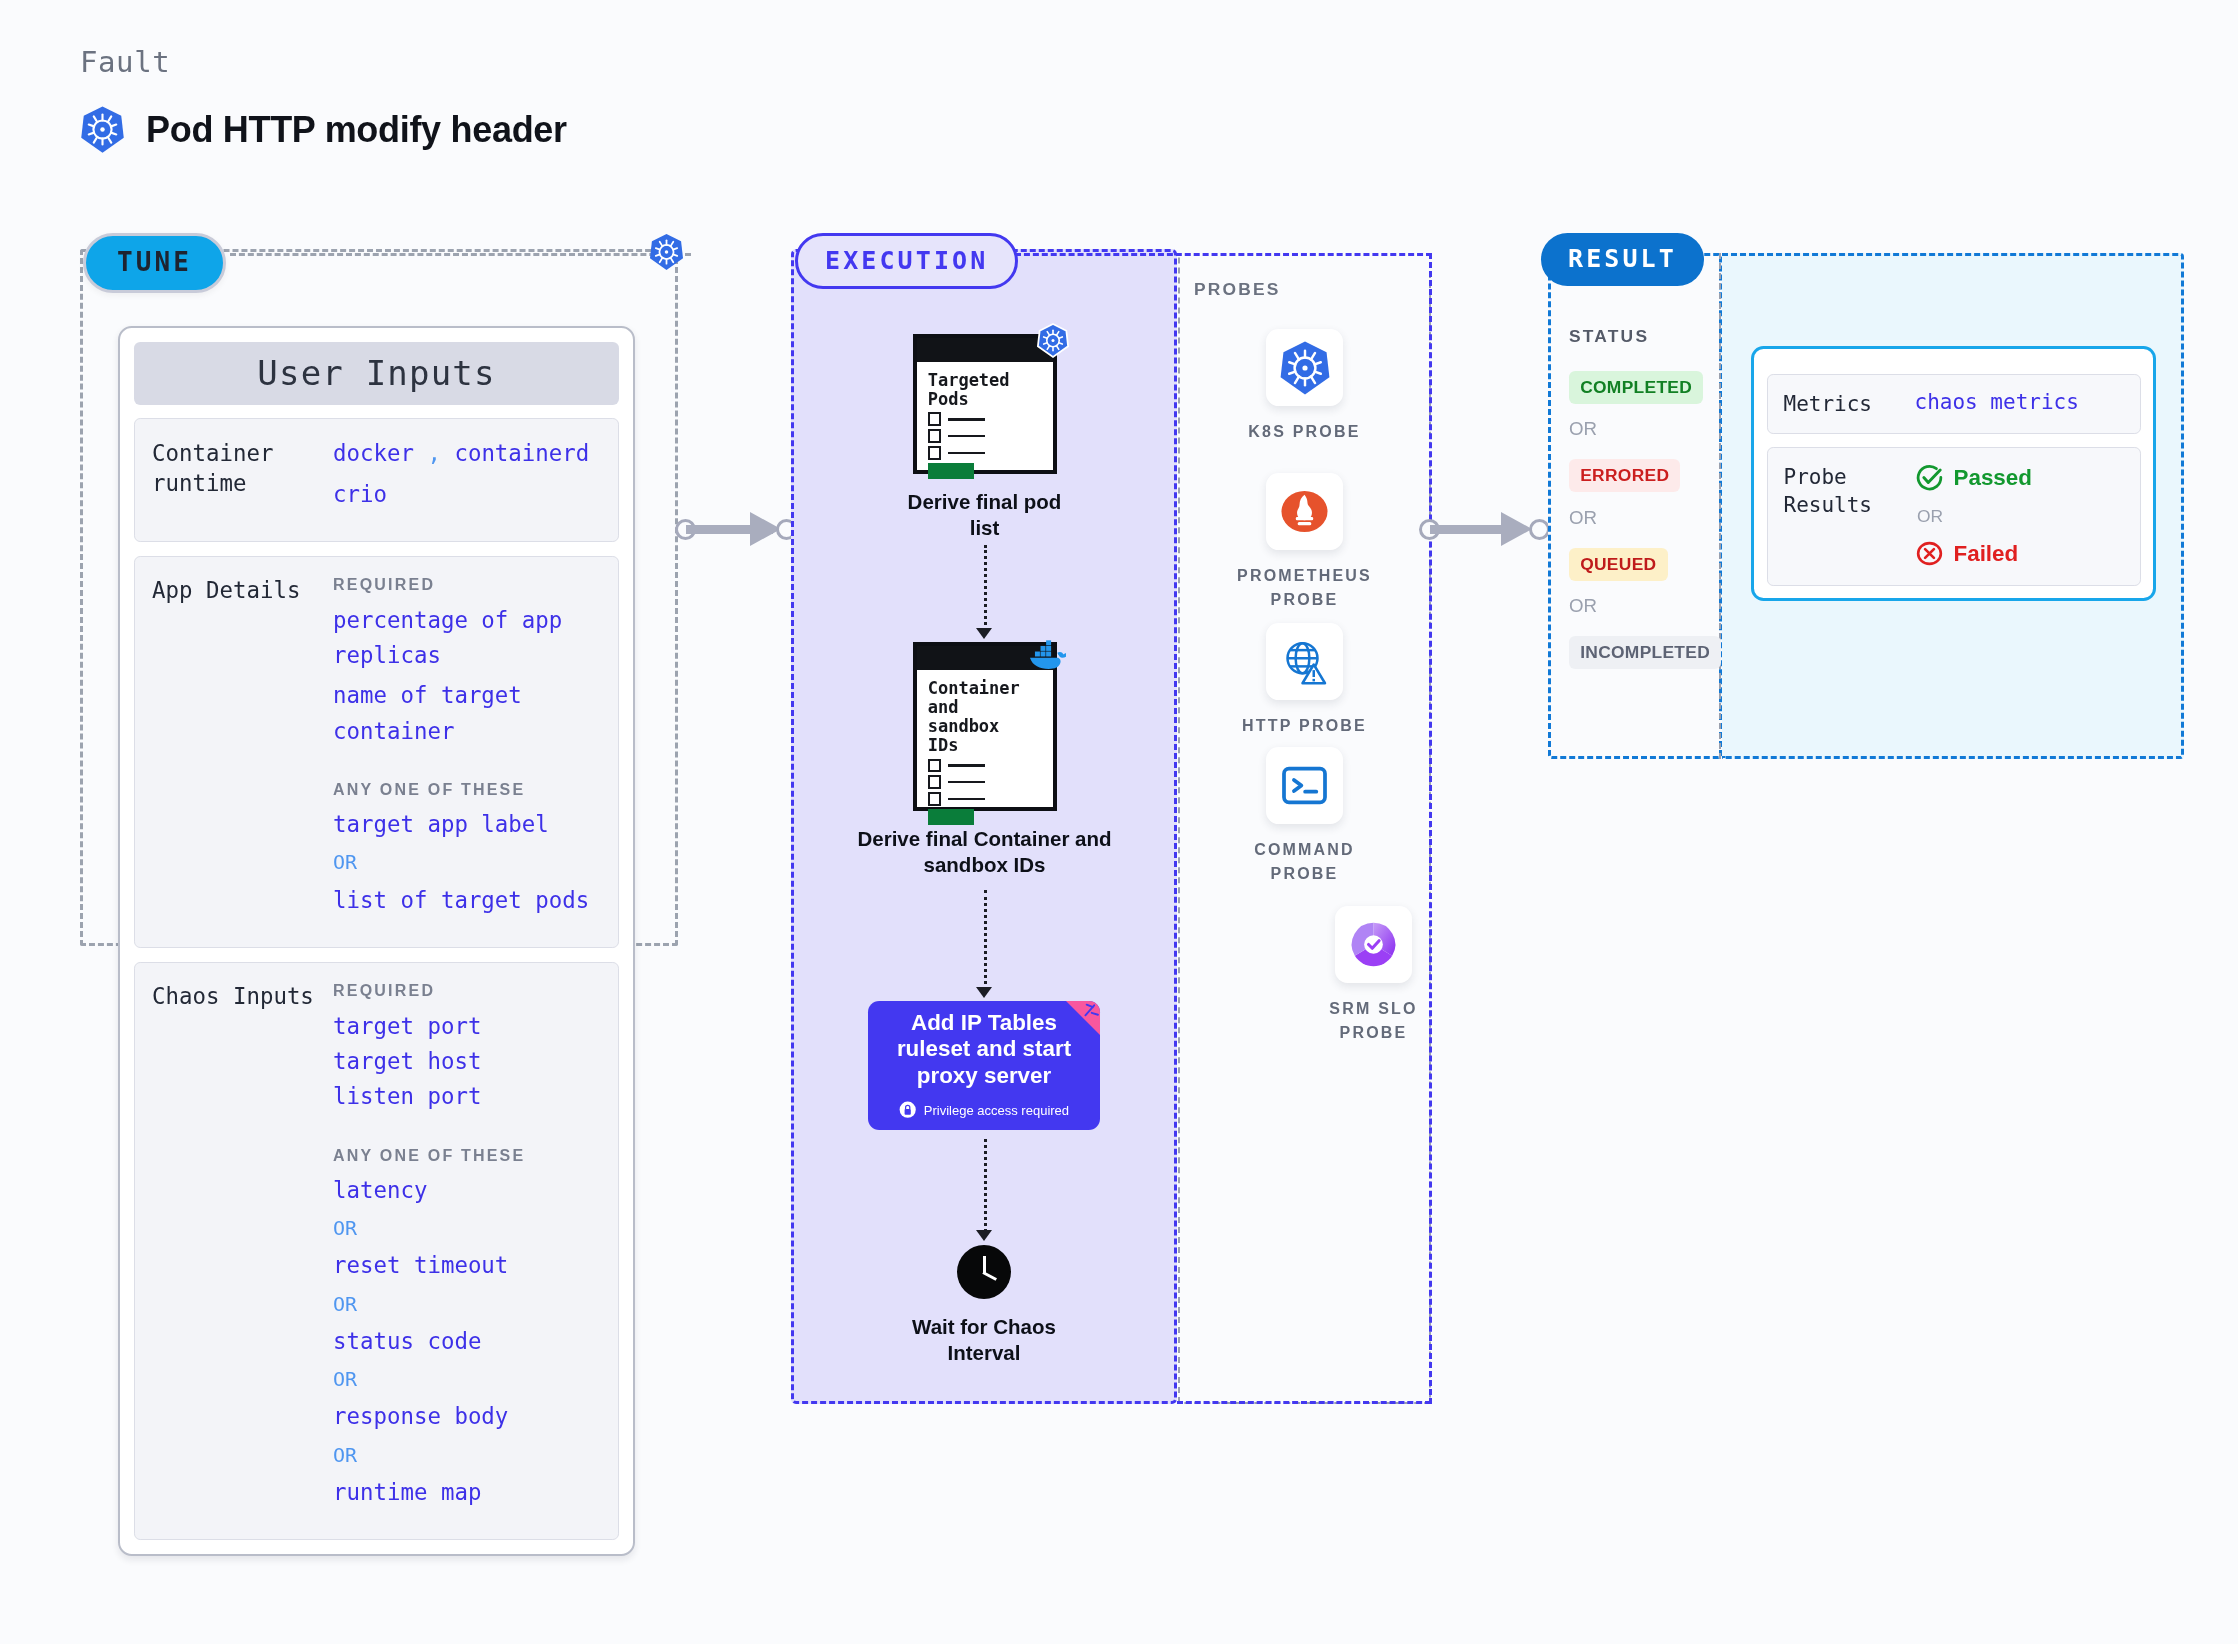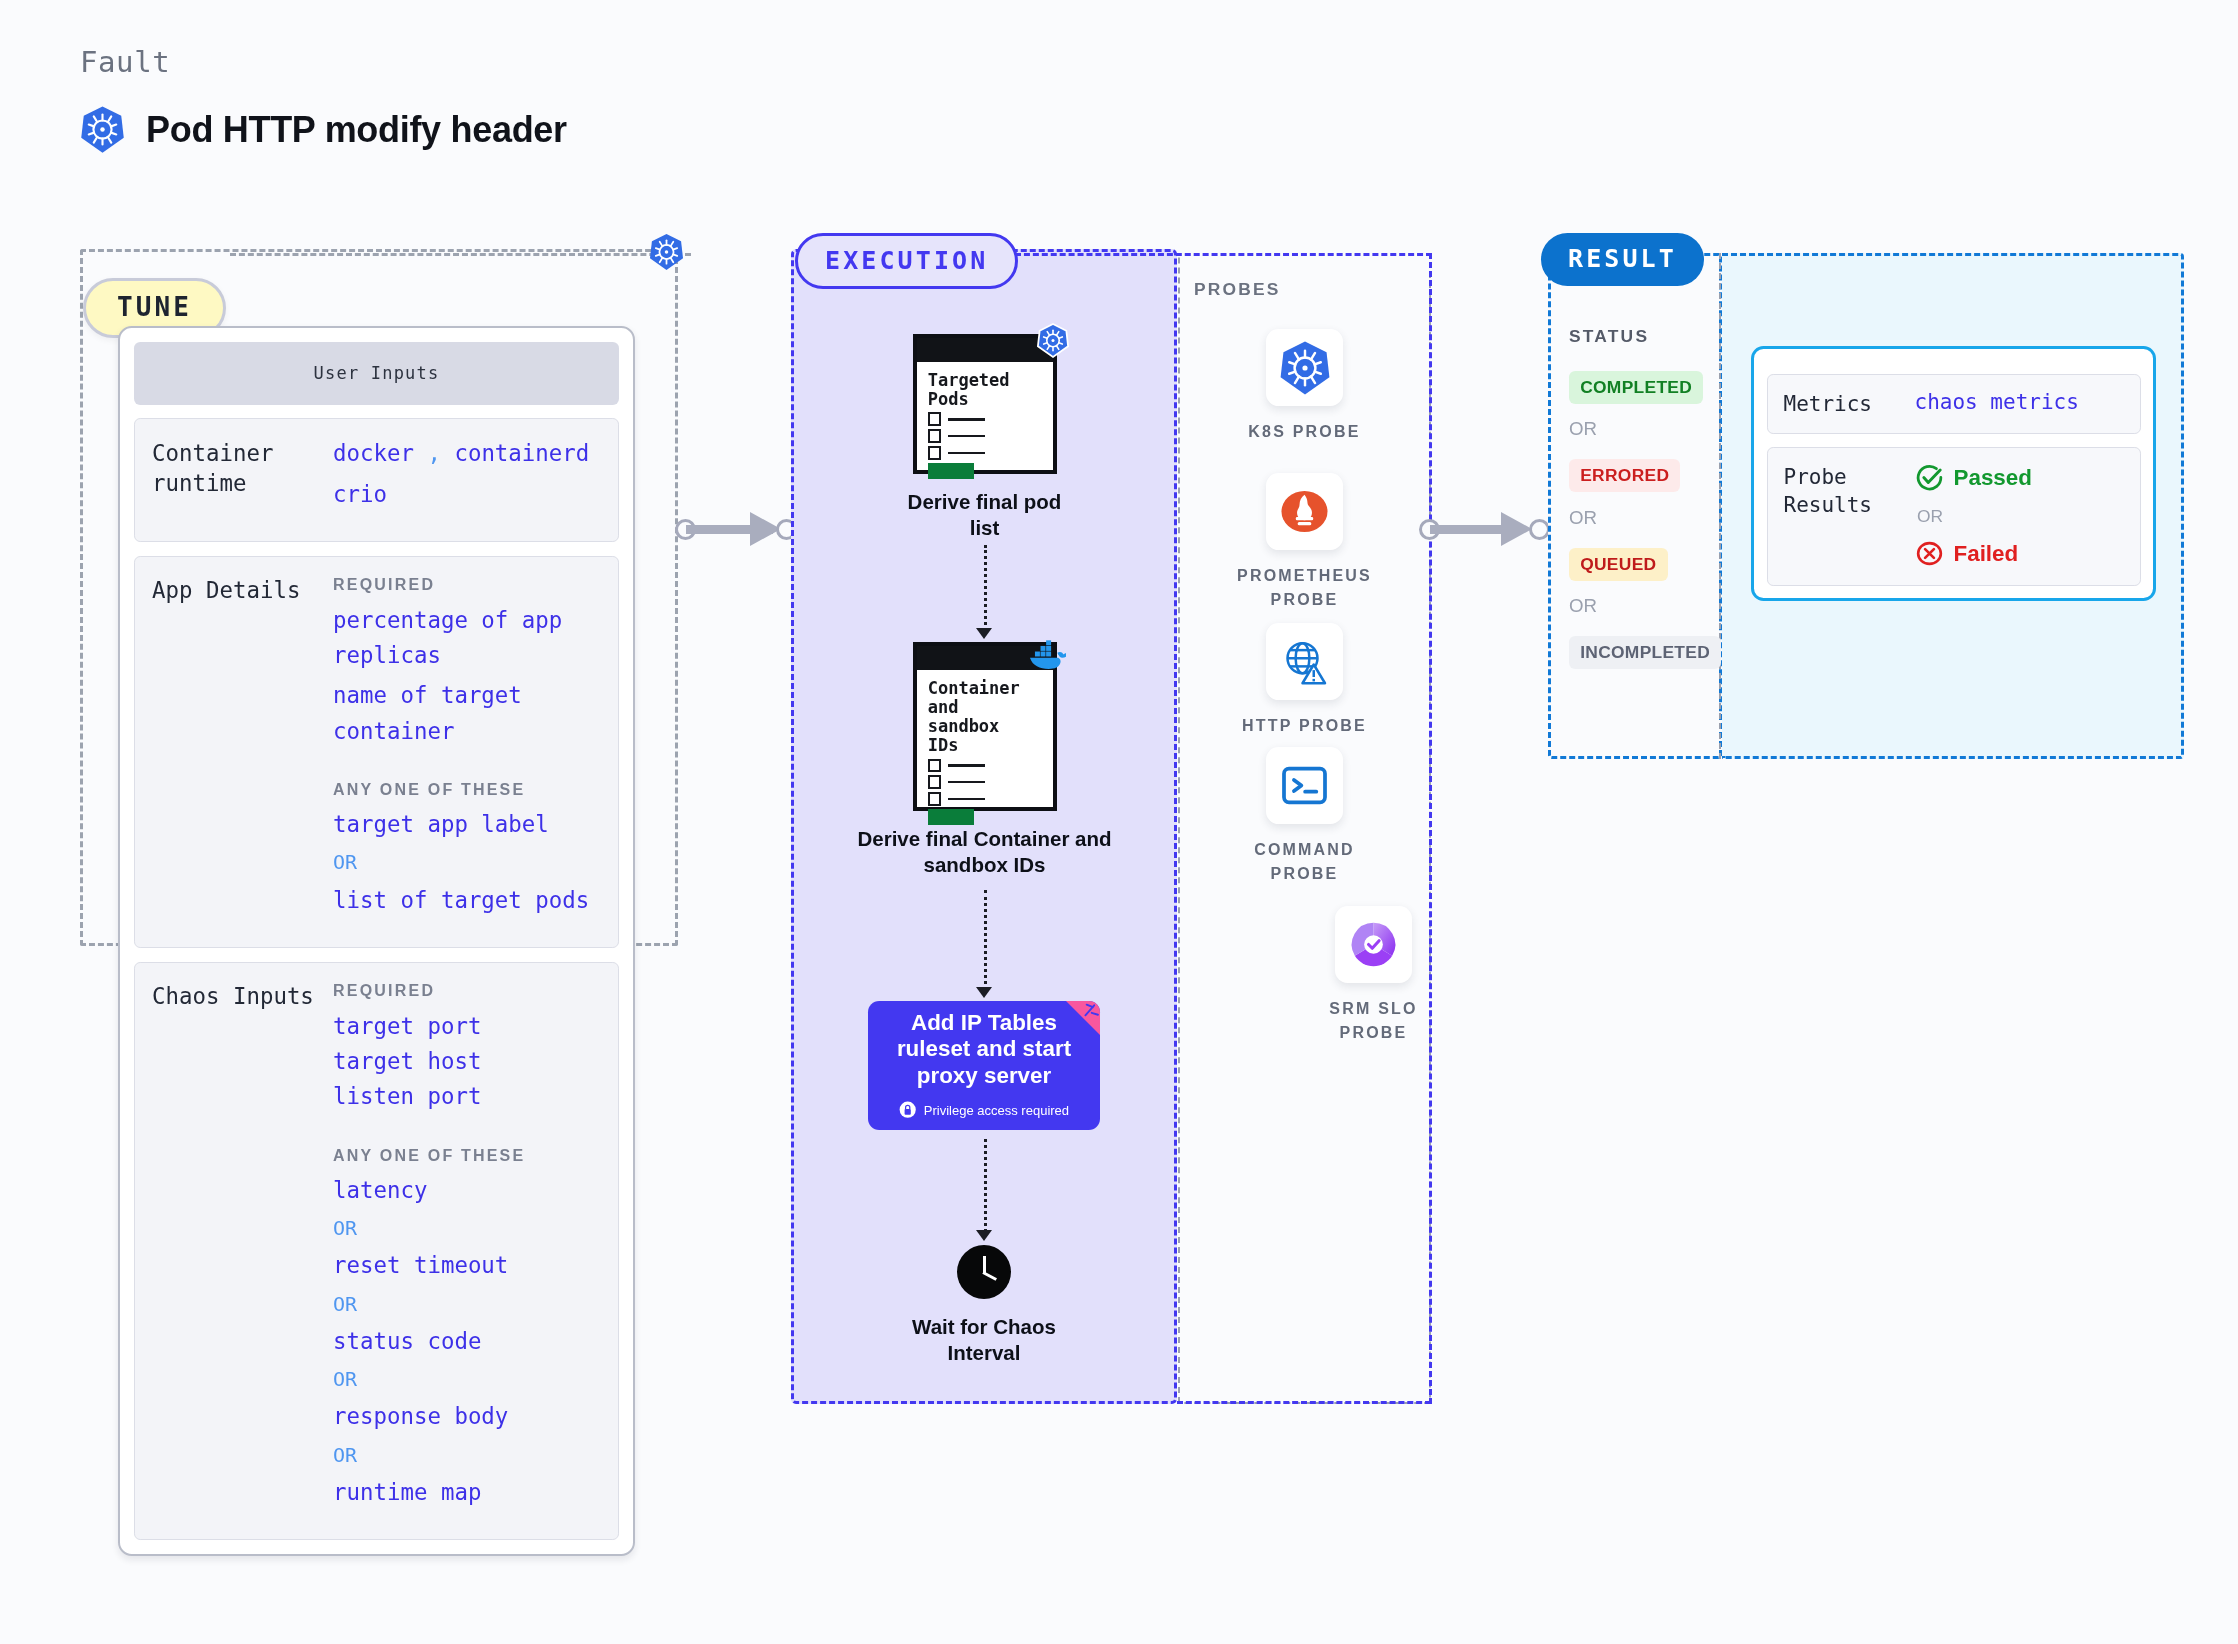--- a/index.html
+++ b/index.html
@@ -21,24 +21,23 @@
   #title-text { font-size: 36px; font-weight: bold; color: #10131a; letter-spacing: -0.3px; }
 
   .k8s-ico { display: block; }
   .dashed { position: absolute; border-style: dashed; }
   #tune-dash {
     left: 80px; top: 249px; width: 598px; height: 697px;
     border: 3.1px dashed #9ca3af; border-radius: 2.5px;
   }
   #tune-chip {
     position: absolute; left: 83px; top: 233px;
-    background: #fef9c3; border: 3.1px solid #c8cbd9; border-radius: 37px;
+    background: #0ea5e9; border: 3.1px solid #c8cbd9; border-radius: 37px;
     padding: 11.2px 31px 12.5px 31px;
     box-shadow: 0 2.5px 6.2px rgba(0,0,0,.05);
-    margin-top: 45px;
   }
   #tune-chip span {
     font-family: "DejaVu Sans Mono", monospace;
     font-size: 26px; font-weight: bold; color: #1e2430; letter-spacing: 3.1px;
   }
   #tune-dashline {
     position: absolute; left: 230px; top: 253px; width: 461px; height: 0;
     border-top: 3.1px dashed #9ca3af;
   }
   #tune-k8s { position: absolute; left: 649px; top: 233px; }
@@ -48,21 +47,21 @@
     position: absolute; left: 118px; top: 326px; width: 517px;
     background: #ffffff; border: 2.5px solid #b9bdc9; border-radius: 13.7px;
     padding: 13.7px; box-shadow: 0 3.1px 7.5px rgba(20,25,40,.09);
   }
   #ui-head {
     background: #d8dae5; border-radius: 6.2px; height: 63px;
     display: flex; align-items: center; justify-content: center;
   }
   #ui-head span {
     font-family: "DejaVu Sans Mono", monospace;
-    font-size: 17px; color: #2d3340; letter-spacing: 1.2px;
+    font-size: 34px; color: #2d3340; letter-spacing: 1.2px;
   }
   .sec {
     margin-top: 13.7px; background: #f3f4f8; border: 1.9px solid #dcdee7;
     border-radius: 6.2px; padding: 18.7px 17.4px 21px 17.4px;
     display: flex; align-items: flex-start;
   }
   .sec-label {
     font-family: "DejaVu Sans Mono", monospace;
     font-size: 22.4px; color: #222836; line-height: 1.35; width: 181px; flex: 0 0 181px;
   }

